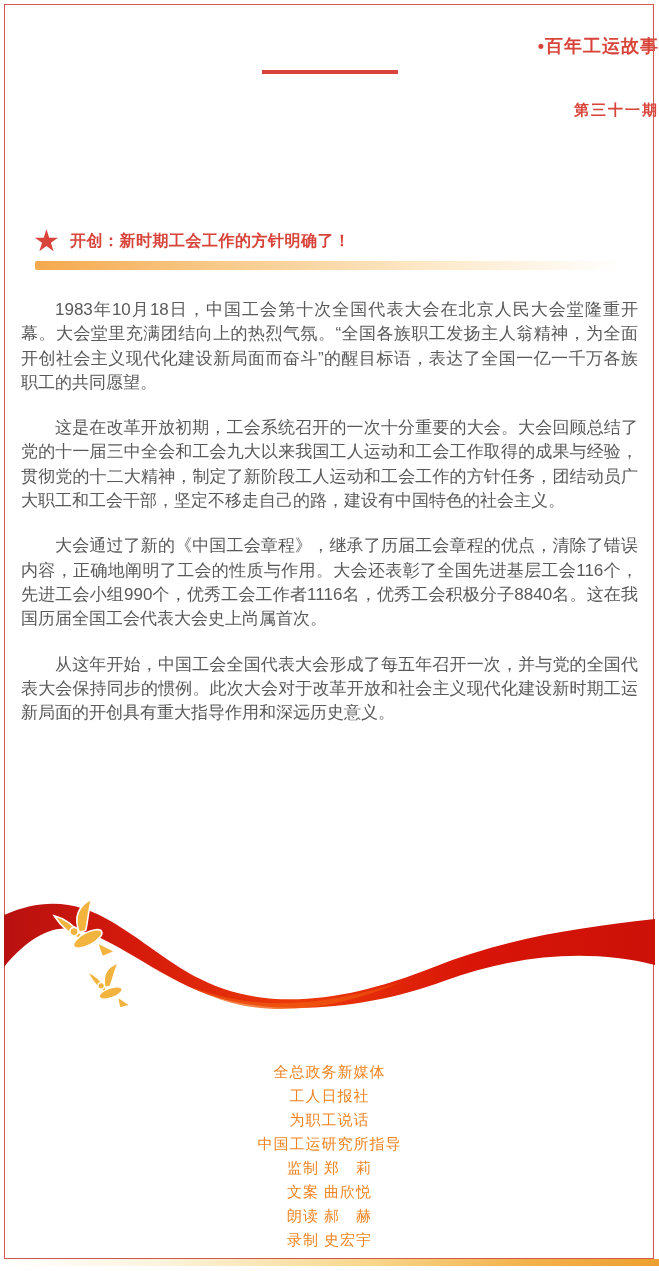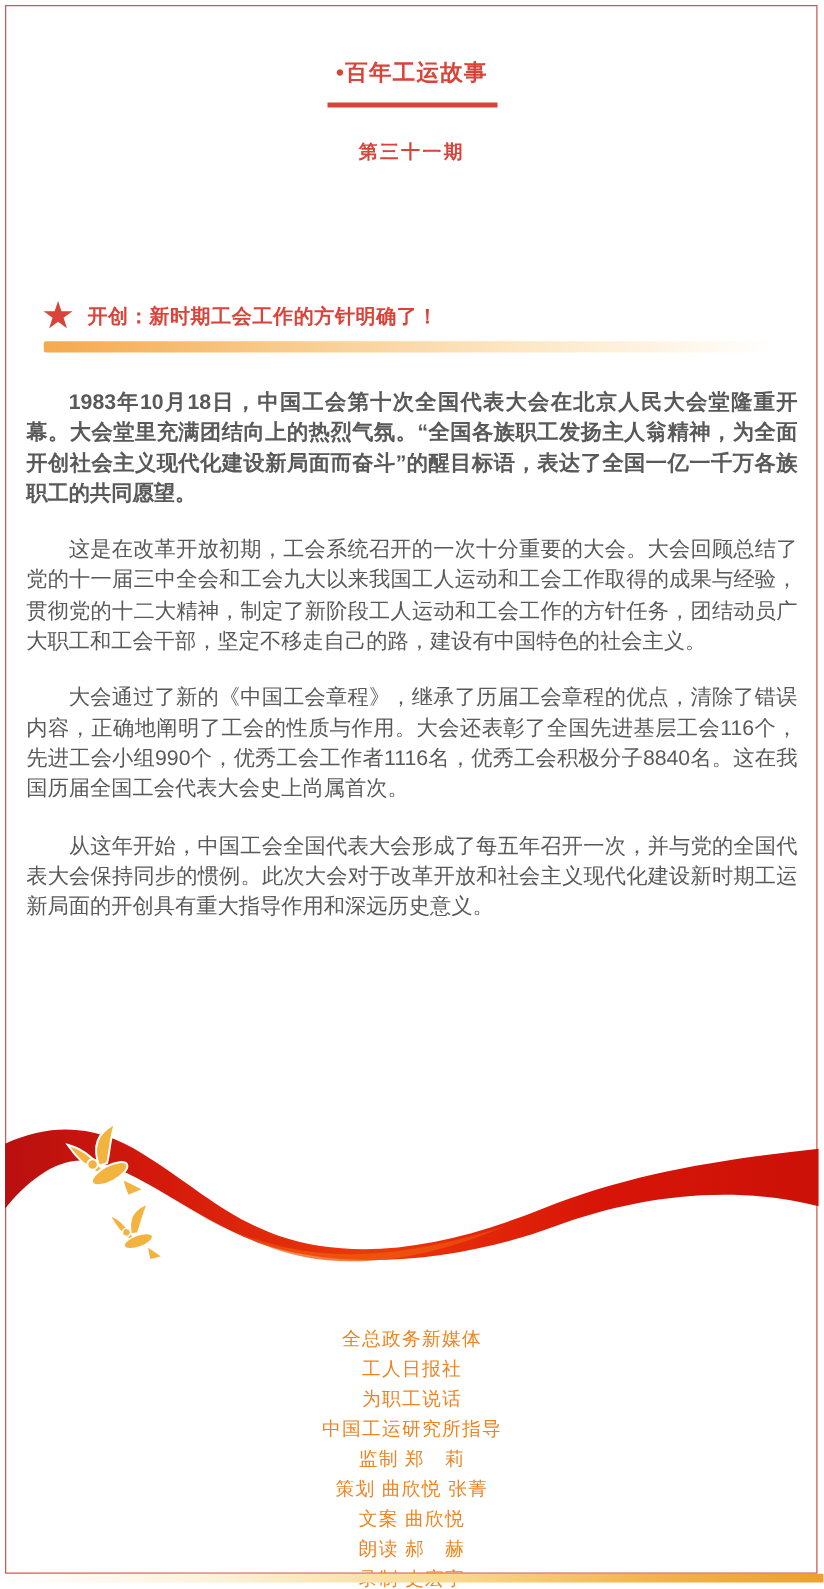--- a/index.html
+++ b/index.html
@@ -11,21 +11,21 @@
     overflow: hidden;
     font-family: "Liberation Sans", "DejaVu Sans", sans-serif;
   }
   .frame {
     position: absolute;
     left: 4px; top: 4px; right: 5px; bottom: 12px;
     border: 1px solid #d4574d;
     pointer-events: none;
   }
   
-  .header { padding-top: 48px; text-align: center; }
+  .header { padding-top: 36px; text-align: right; }
   .series {
     font-size: 18px; font-weight: bold; color: #d8443a;
     letter-spacing: 1px; line-height: 20px;
   }
   .series-underline {
     width: 136px; height: 4px; background: #d8443a;
     margin: 14px auto 0 auto;
   }
   .issue {
     margin-top: 26px; font-size: 15px; font-weight: bold;
@@ -49,21 +49,21 @@
     background: linear-gradient(to right,
       #f5a94d 0%, #f8c887 30%, #fde7c4 65%, rgba(255,255,255,0) 100%);
   }
   
   .article-body { margin: 0 21px; }
   .article-body p {
     font-size: 17px; line-height: 24.3px; color: #595959;
     text-align: justify; text-indent: 2em;
     margin: 21px 0;
   }
-  .article-body p:first-child { margin-top: 28px; font-weight: bold; }
+  .article-body p:first-child { margin-top: 28px; }
   
   .ribbon-wrap {
     position: absolute; left: 4px; top: 897px; width: 651px; height: 118px;
   }
   
   .credits {
     position: absolute; top: 1036px; left: 0; width: 100%;
     text-align: center;
     margin-top: 24px;
   }
@@ -137,20 +137,19 @@
       </g>
     </svg>
   </div>
 
   <div class="credits">
     <div class="credit-line">全总政务新媒体</div>
     <div class="credit-line">工人日报社</div>
     <div class="credit-line">为职工说话</div>
     <div class="credit-line">中国工运研究所指导</div>
     <div class="credit-line">监制 郑　莉</div>
-    <div class="credit-line">策划 曲欣悦 张菁</div>
     <div class="credit-line">文案 曲欣悦</div>
     <div class="credit-line">朗读 郝　赫</div>
     <div class="credit-line">录制 史宏宇</div>
   </div>
 
   <div class="bottom-bar"></div>
 </div>
 
 </body></html>

